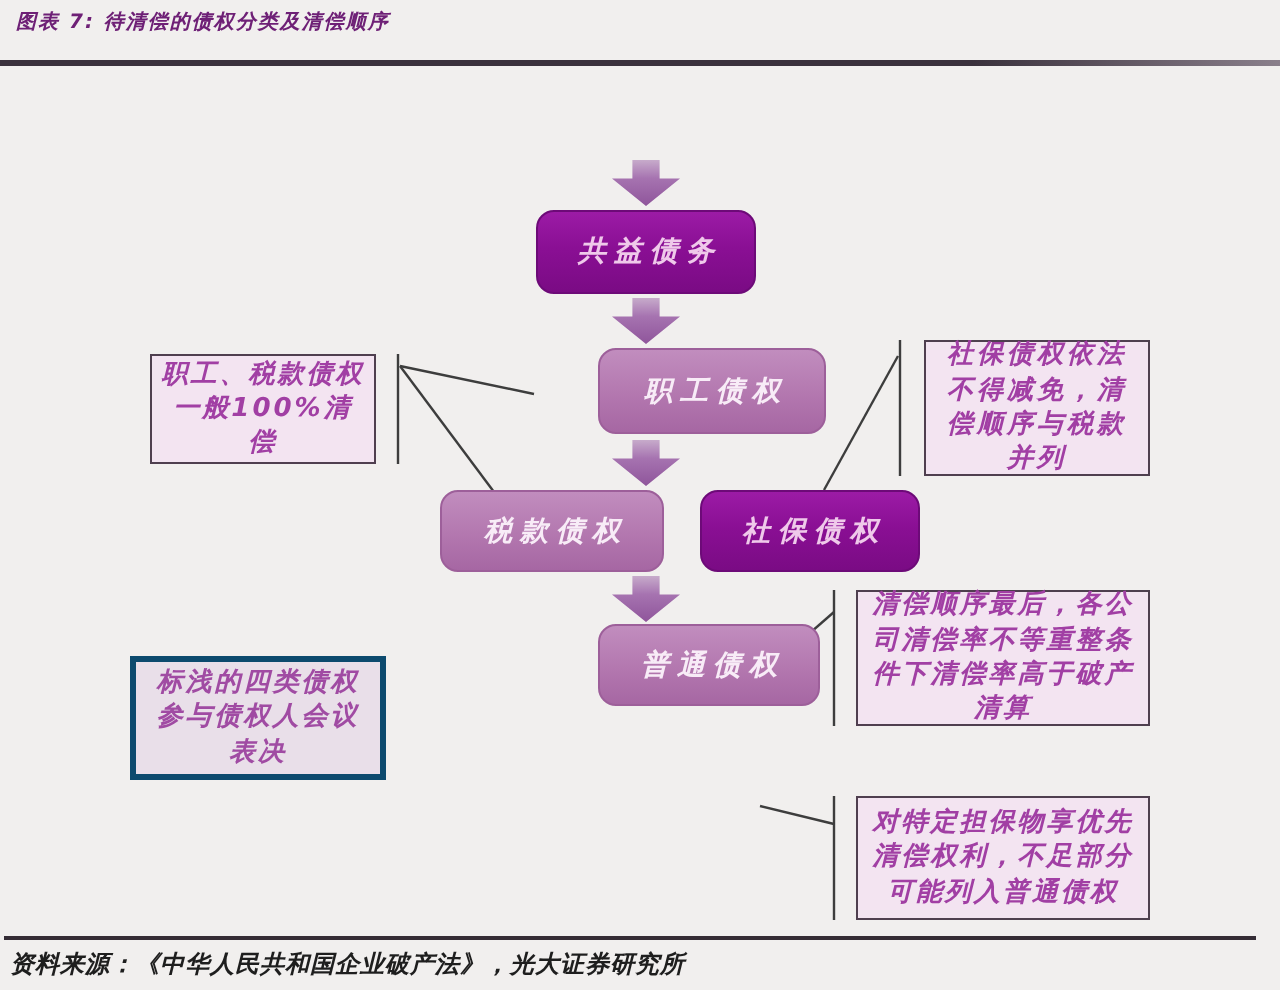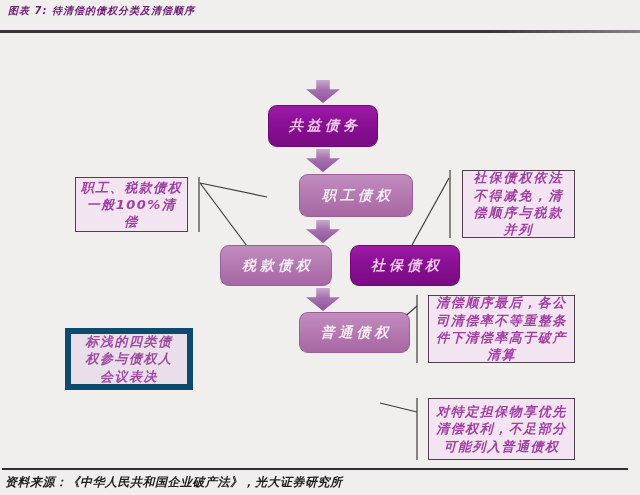--- a/index.html
+++ b/index.html
@@ -57,21 +57,21 @@
   #ar3 { left:306px; top:220px; }
   #ar4 { left:306px; top:288px; }
   
   .ann {
     position:absolute;
     display:flex; align-items:center; justify-content:center;
     text-align:center; font-size:13px; font-weight:600; font-style:italic;
     color:#a13fa4; line-height:1.33;
   }
   .ann.bordered { background:#f3e4f1; border:1px solid #4f3f4f; }
-  .ann.plain    { background:#e9dfe9; border:6px solid #0c4a6e; color:#a04ba3; }
+  .ann.plain    { background:#e9dfe9; border:3px solid #0c4a6e; color:#a04ba3; }
   #a1 { left:75px;  top:177px; width:113px; height:55px; padding:0 4px; letter-spacing:1.5px; }
   #a2 { left:462px; top:170px; width:113px; height:68px; padding:0 4px; letter-spacing:2px; }
   #a3 { left:428px; top:295px; width:147px; height:68px; padding:0 4px; letter-spacing:1.5px; }
   #a4 { left:65px;  top:328px; width:128px; height:62px; padding:0 10px; letter-spacing:1.5px; }
   #a5 { left:428px; top:398px; width:147px; height:62px; padding:0 4px; letter-spacing:1.5px; }
   
   .overlay { position:absolute; left:0; top:0; pointer-events:none; }
   .overlay line { stroke:#3d3d3d; stroke-width:1.2; }
   
   .rule-bottom {

